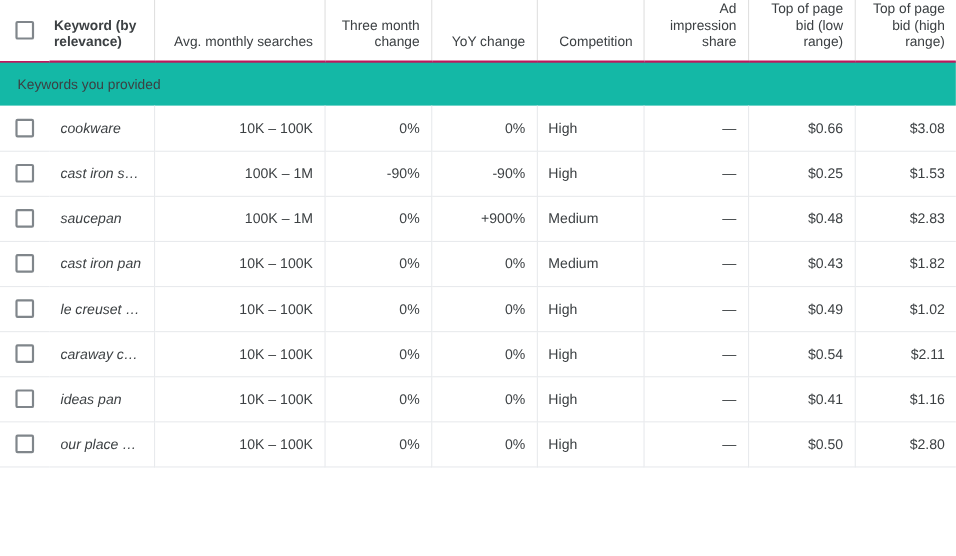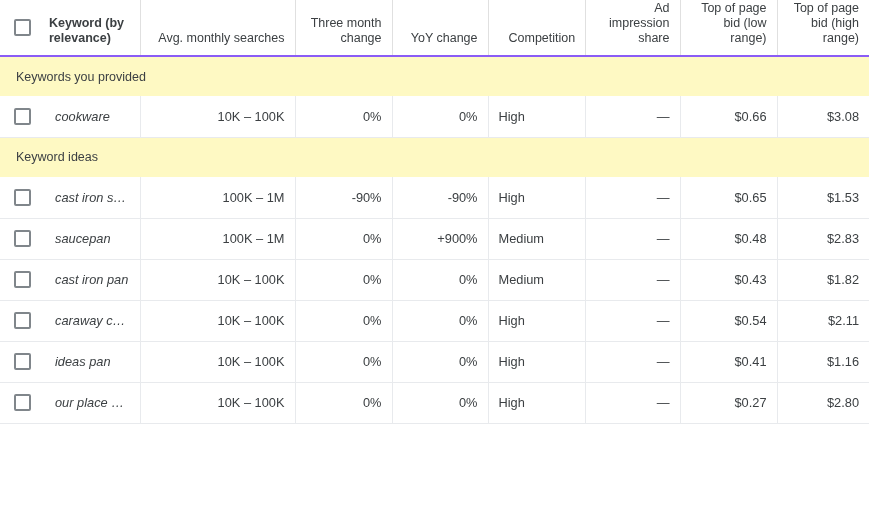--- a/index.html
+++ b/index.html
@@ -23,21 +23,21 @@
   
   thead tr { height: 56px; }
 
   thead th {
     font-size: 12.5px;
     font-weight: 400;
     color: #3c4043;
     vertical-align: bottom;
     padding: 0 10px 9px 10px;
     border-right: 1px solid #e0e0e0;
-    border-bottom: 2px solid #8b5cf6;
+    border-bottom: 2px solid #be185d;
     line-height: 15px;
     background: #ffffff;
   }
   thead th:last-child { border-right: none; }
 
   th.col-check {
     padding: 0;
     text-align: center;
     vertical-align: middle;
     border-right: none;
@@ -60,21 +60,21 @@
     border: 2px solid #80868b;
     border-radius: 2px;
     display: inline-block;
     background: #fff;
     vertical-align: middle;
   }
 
   
   tr.section-row { height: 40px; }
   tr.section-row td {
-    background: #fef9c3;
+    background: #14b8a6;
     font-size: 12.5px;
     color: #3c4043;
     padding-left: 16px;
     border: none;
     vertical-align: middle;
   }
 
   
   tbody tr.data-row { height: 41px; }
 
@@ -159,32 +159,29 @@
         <td class="cell-check"><span class="cbx"></span></td>
         <td class="cell-keyword">cookware</td>
         <td class="num">10K – 100K</td>
         <td class="num">0%</td>
         <td class="num">0%</td>
         <td class="txt">High</td>
         <td class="dash">—</td>
         <td class="num">$0.66</td>
         <td class="num">$3.08</td>
       </tr>
-      <tr class="section-row">
-        <td colspan="9">Keyword ideas</td>
-      </tr>
       <tr class="data-row">
         <td class="cell-check"><span class="cbx"></span></td>
         <td class="cell-keyword">cast iron skill…</td>
         <td class="num">100K – 1M</td>
         <td class="num">-90%</td>
         <td class="num">-90%</td>
         <td class="txt">High</td>
         <td class="dash">—</td>
-        <td class="num">$0.65</td>
+        <td class="num">$0.25</td>
         <td class="num">$1.53</td>
       </tr>
       <tr class="data-row">
         <td class="cell-check"><span class="cbx"></span></td>
         <td class="cell-keyword">saucepan</td>
         <td class="num">100K – 1M</td>
         <td class="num">0%</td>
         <td class="num">+900%</td>
         <td class="txt">Medium</td>
         <td class="dash">—</td>
@@ -197,20 +194,31 @@
         <td class="num">10K – 100K</td>
         <td class="num">0%</td>
         <td class="num">0%</td>
         <td class="txt">Medium</td>
         <td class="dash">—</td>
         <td class="num">$0.43</td>
         <td class="num">$1.82</td>
       </tr>
       <tr class="data-row">
         <td class="cell-check"><span class="cbx"></span></td>
+        <td class="cell-keyword">le creuset ou…</td>
+        <td class="num">10K – 100K</td>
+        <td class="num">0%</td>
+        <td class="num">0%</td>
+        <td class="txt">High</td>
+        <td class="dash">—</td>
+        <td class="num">$0.49</td>
+        <td class="num">$1.02</td>
+      </tr>
+      <tr class="data-row">
+        <td class="cell-check"><span class="cbx"></span></td>
         <td class="cell-keyword">caraway coo…</td>
         <td class="num">10K – 100K</td>
         <td class="num">0%</td>
         <td class="num">0%</td>
         <td class="txt">High</td>
         <td class="dash">—</td>
         <td class="num">$0.54</td>
         <td class="num">$2.11</td>
       </tr>
       <tr class="data-row">
@@ -225,17 +233,17 @@
         <td class="num">$1.16</td>
       </tr>
       <tr class="data-row">
         <td class="cell-check"><span class="cbx"></span></td>
         <td class="cell-keyword">our place pan</td>
         <td class="num">10K – 100K</td>
         <td class="num">0%</td>
         <td class="num">0%</td>
         <td class="txt">High</td>
         <td class="dash">—</td>
-        <td class="num">$0.27</td>
+        <td class="num">$0.50</td>
         <td class="num">$2.80</td>
       </tr>
     </tbody>
 </table>
 
 </body></html>

